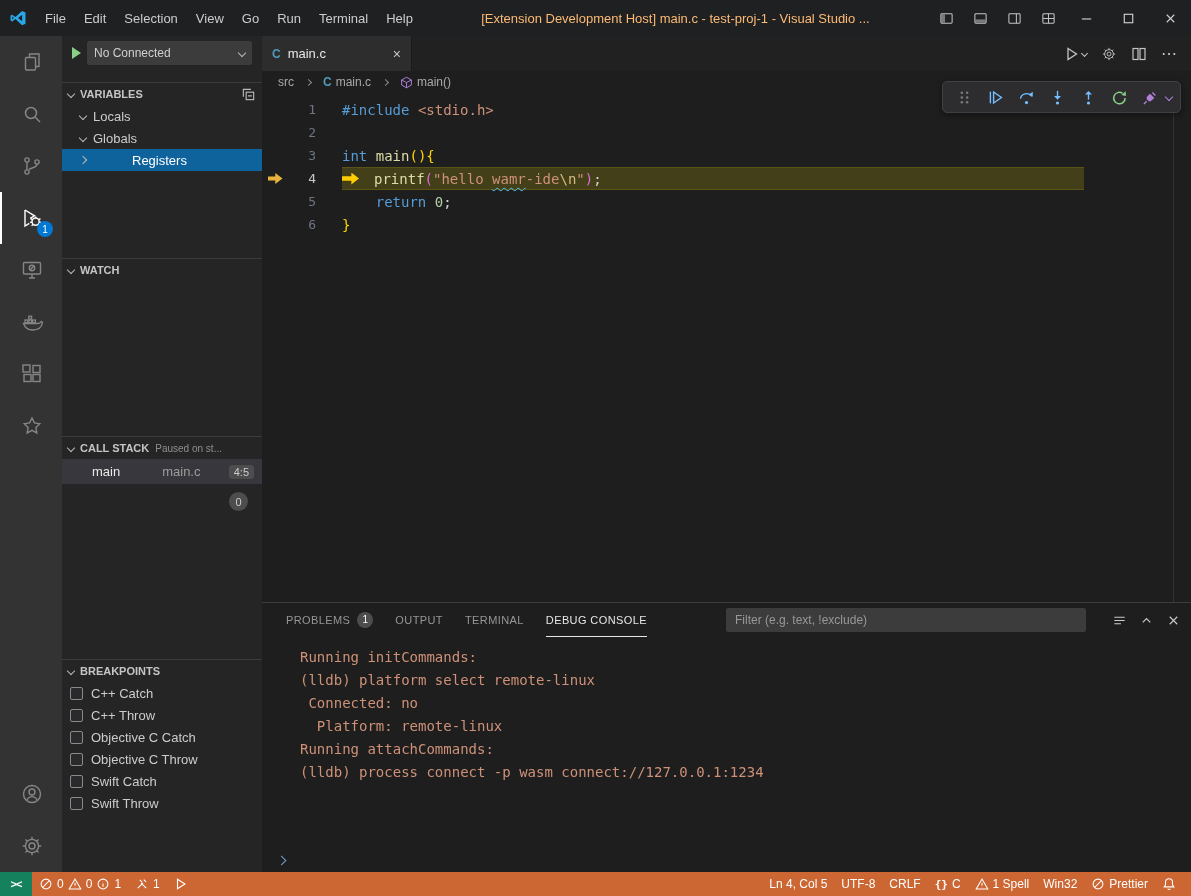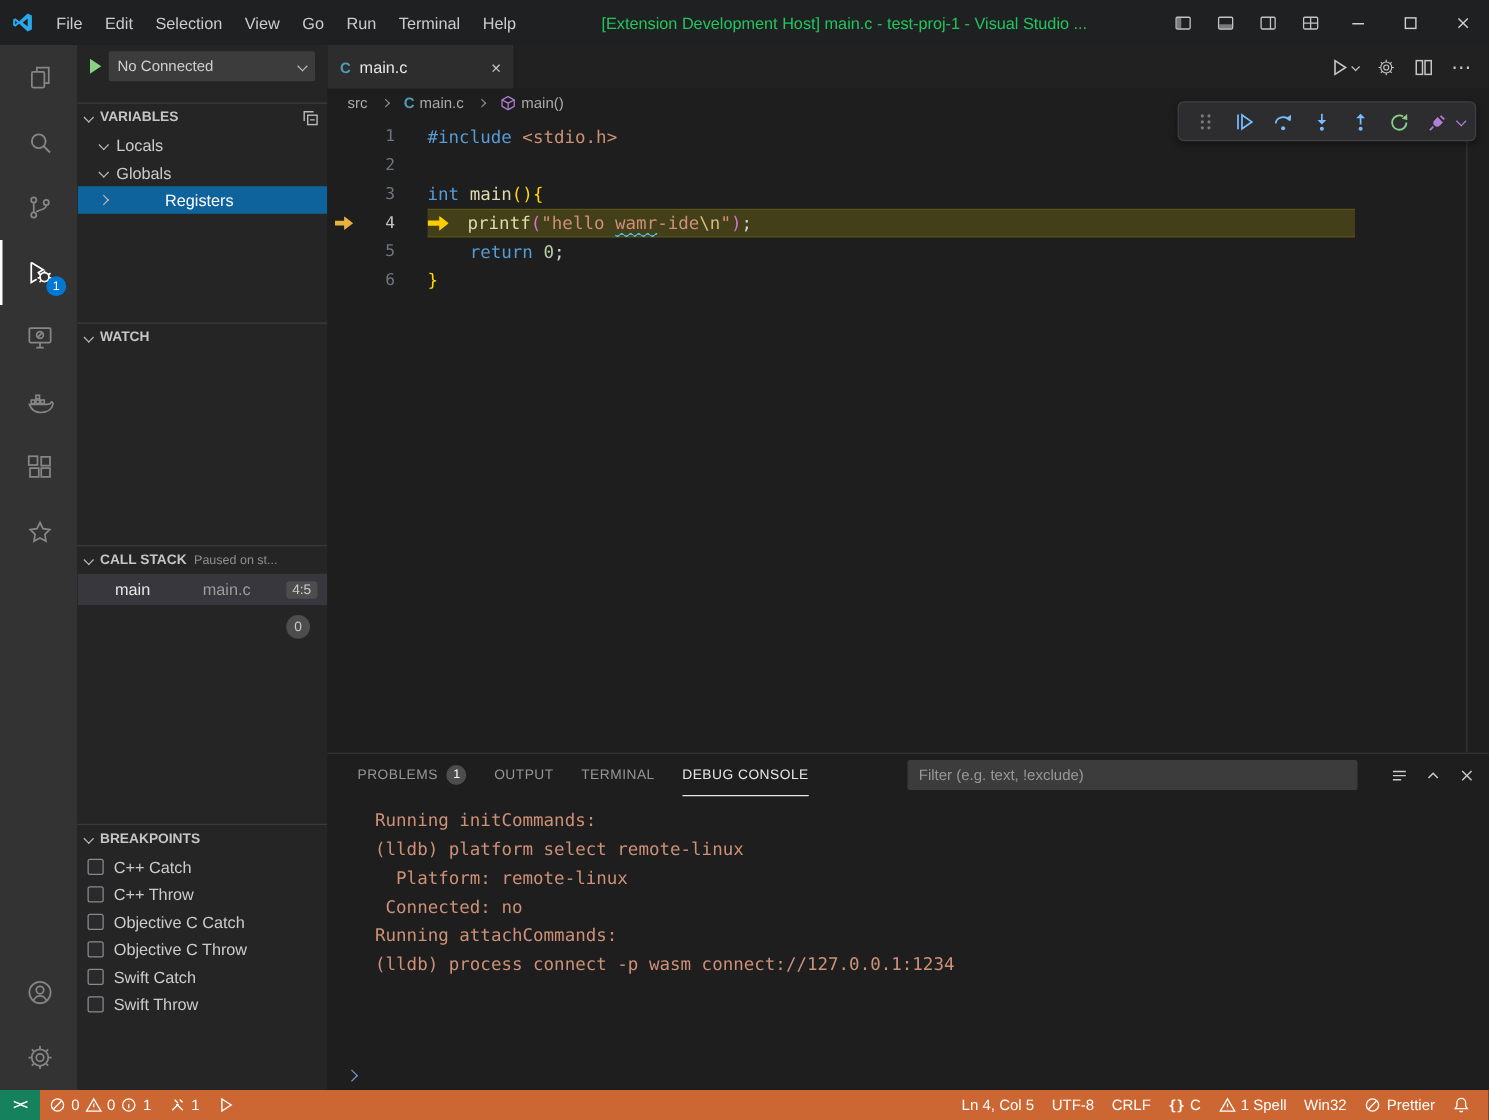--- a/index.html
+++ b/index.html
@@ -8,21 +8,21 @@
   svg{display:block;}
   .si{width:13px;height:13px;}
   .ai{width:24px;height:24px;}
   .ti{width:17px;height:17px;}
 
   
   .titlebar{height:36px;background:#1f2022;display:flex;align-items:center;color:#cccccc;font-size:13px;}
   .logo{width:36px;display:flex;justify-content:center;}
   .menus{display:flex;}
   .menu-item{padding:0 9px;height:26px;display:flex;align-items:center;border-radius:4px;cursor:default;}
-  .tb-title{flex:1;text-align:center;color:#22c55e;white-space:nowrap;overflow:hidden;text-overflow:ellipsis;padding:0 10px;}
+  .tb-title{flex:1;text-align:center;color:#fdba74;white-space:nowrap;overflow:hidden;text-overflow:ellipsis;padding:0 10px;}
   .tb-controls{display:flex;align-items:center;height:100%;}
   .layout-ic{width:34px;height:100%;display:flex;align-items:center;justify-content:center;color:#c4c4c4;}
   .win-ic{width:42px;height:100%;display:flex;align-items:center;justify-content:center;color:#d0d0d0;}
   .layout-ic svg,.win-ic svg{width:15px;height:15px;}
 
   
   .workbench{display:flex;height:836px;}
 
   
   .activitybar{width:62px;background:#333333;display:flex;flex-direction:column;align-items:stretch;}
@@ -645,22 +645,22 @@
               <use href="#i-chevup"></use>
             </svg>
           <svg class="pa-ic">
               <use href="#i-close"></use>
             </svg>
         </div>
       </div>
       <div class="console">
           <div class="console-line">Running initCommands:</div>
           <div class="console-line">(lldb) platform select remote-linux</div>
+          <div class="console-line"> Connected: no</div>
           <div class="console-line">  Platform: remote-linux</div>
-          <div class="console-line"> Connected: no</div>
           <div class="console-line">Running attachCommands:</div>
           <div class="console-line">(lldb) process connect -p wasm connect://127.0.0.1:1234</div>
         </div>
       <div class="repl">
         <span class="repl-chev"></span>
       </div>
     </div>
   </div>
 </div>
 

